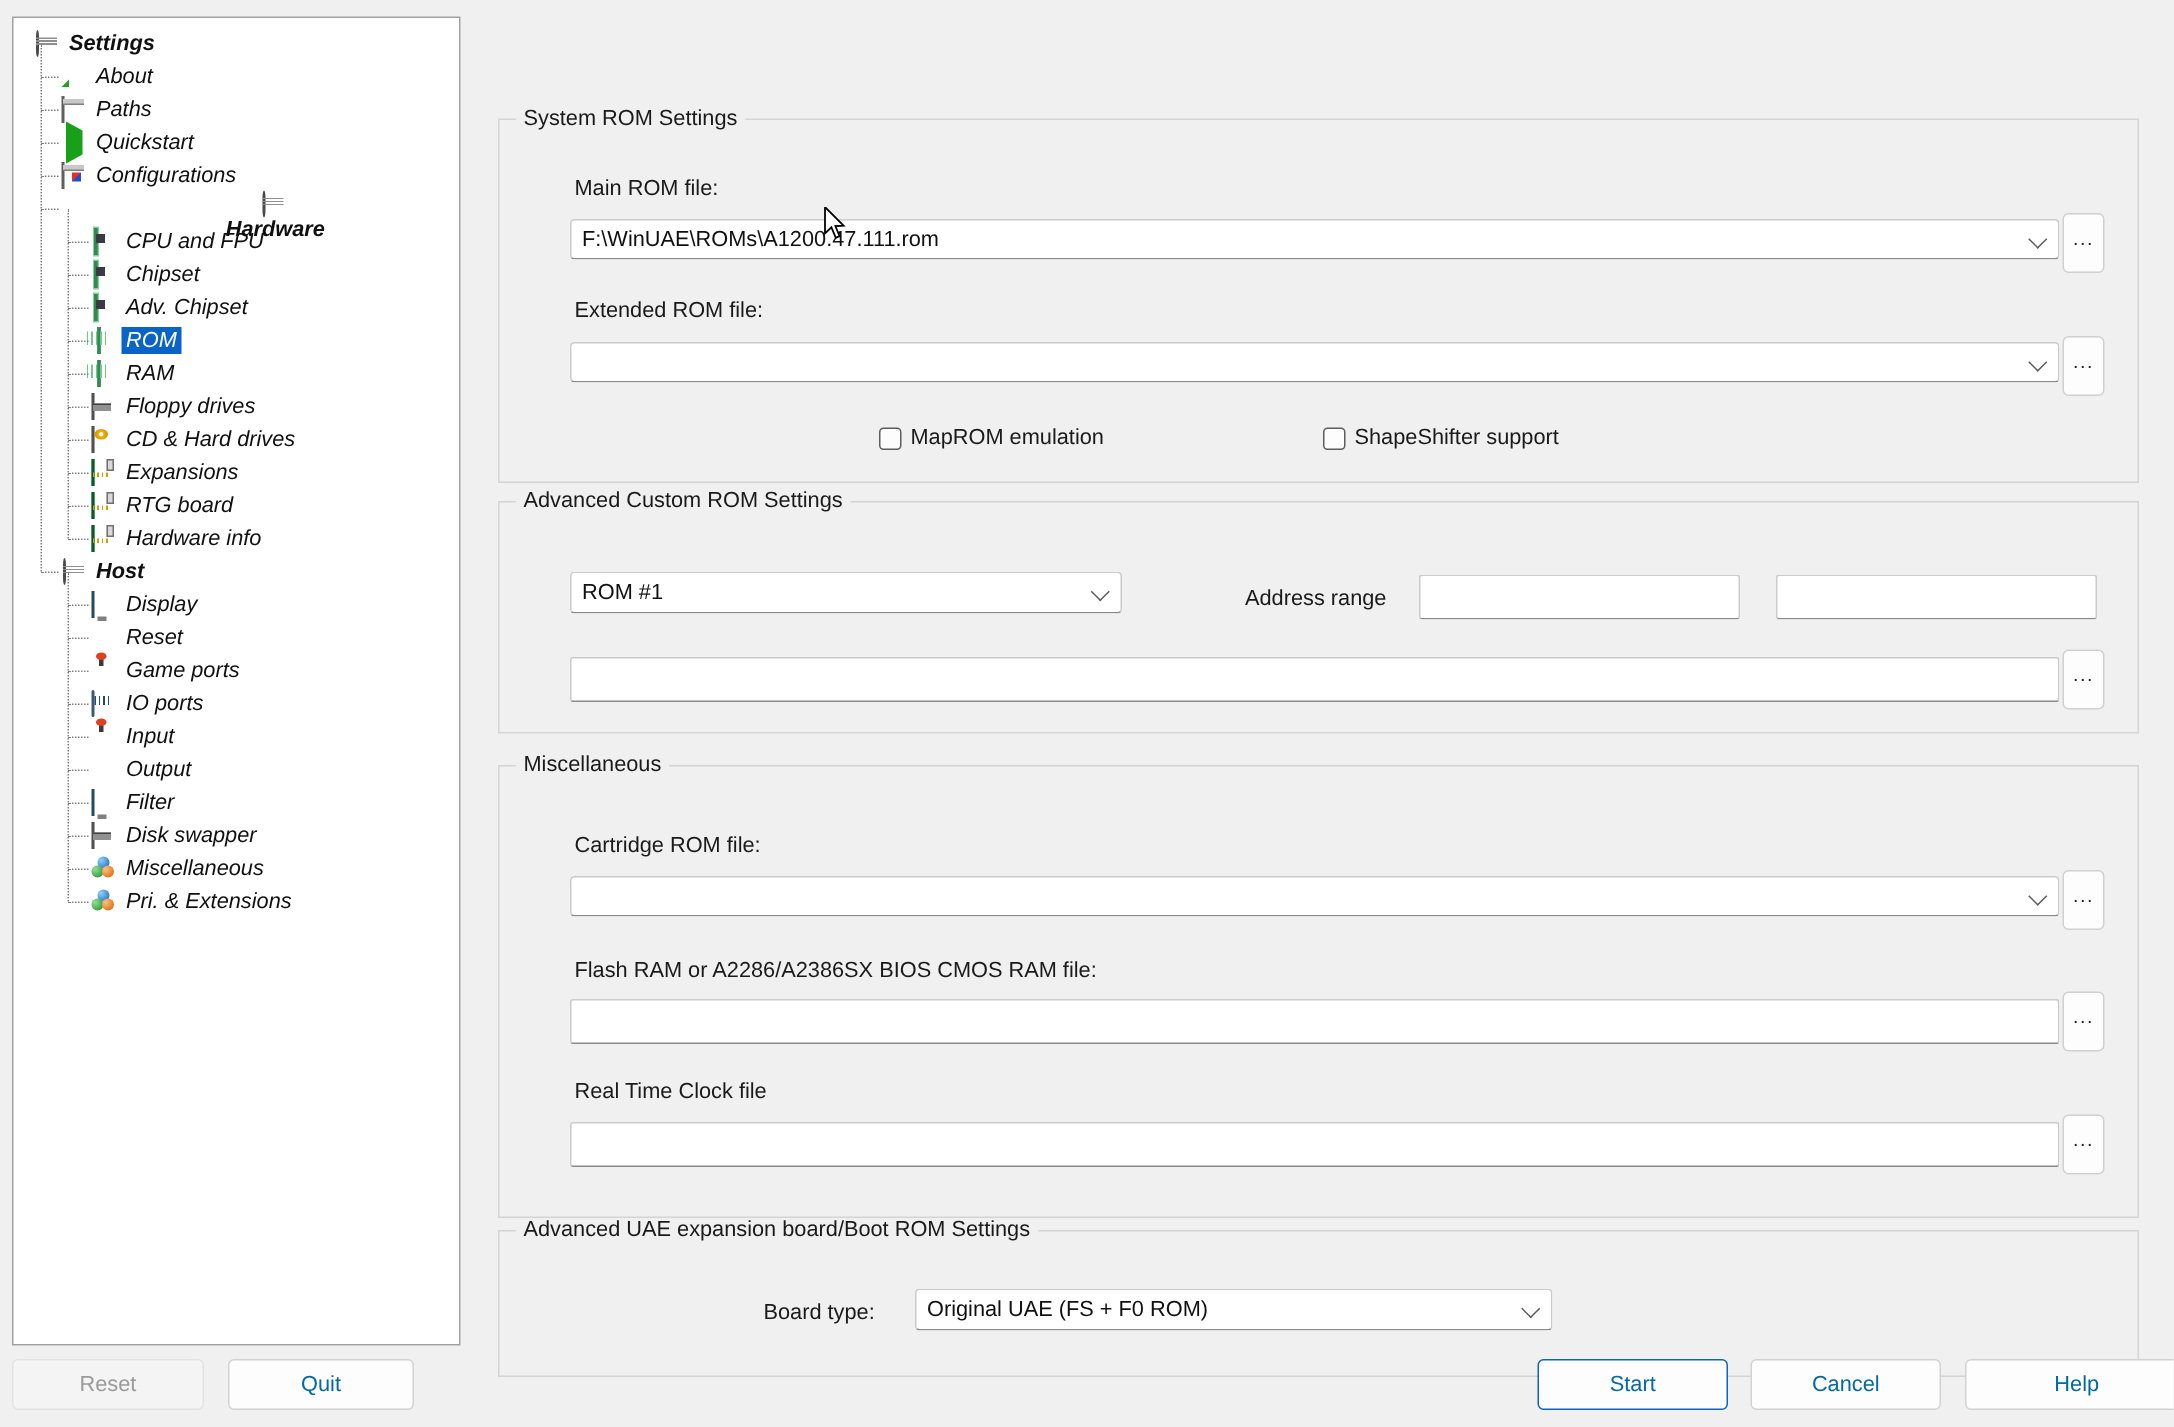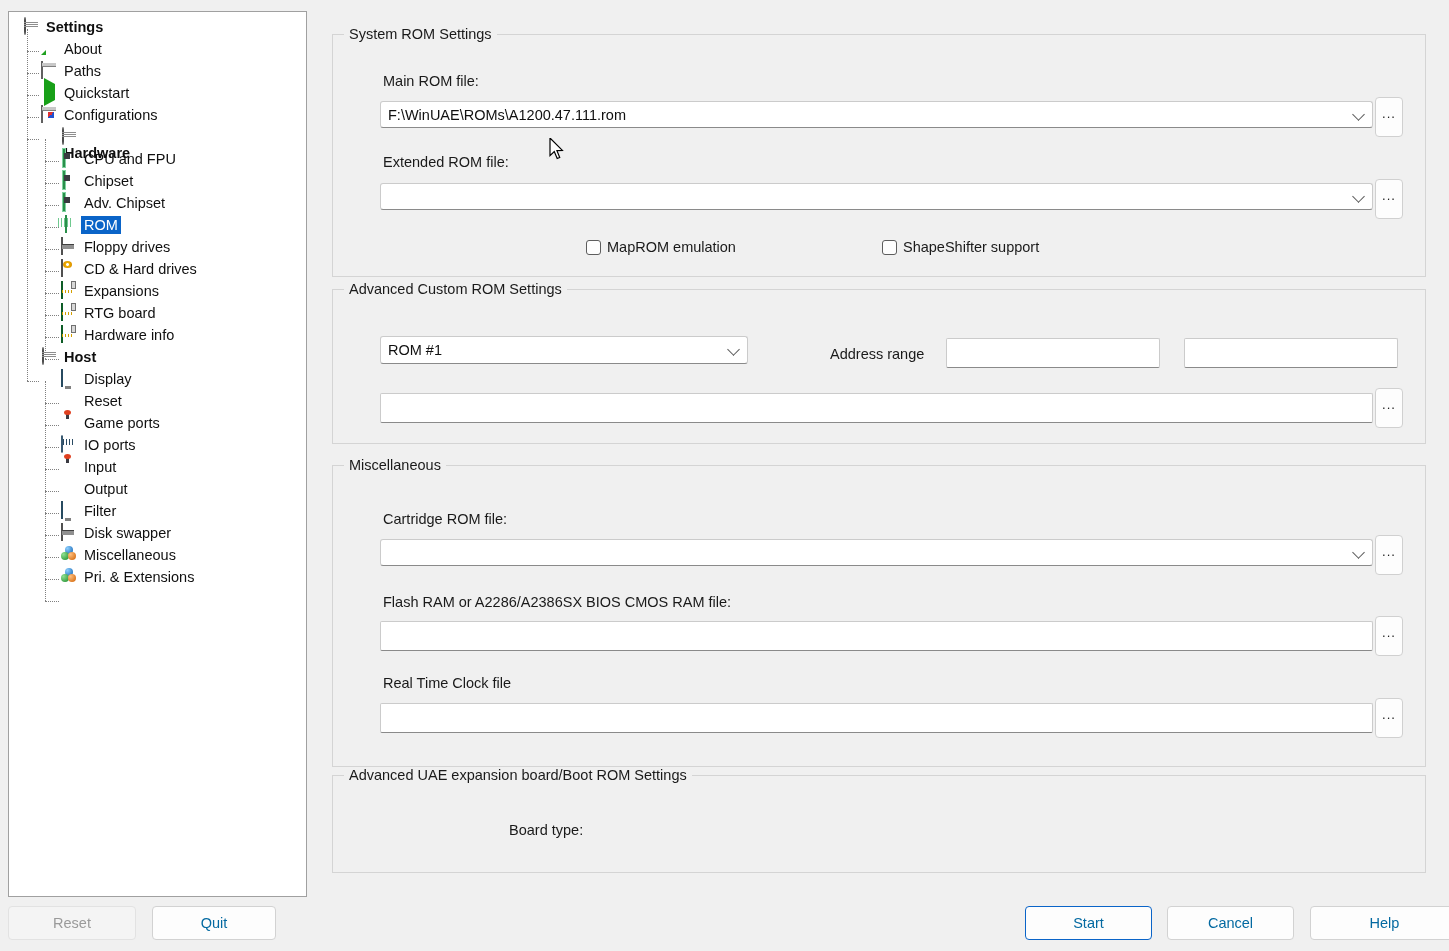--- a/index.html
+++ b/index.html
@@ -27,24 +27,25 @@
     height: 886px;
     background: #ffffff;
     border: 1px solid #a0a0a0;
     box-sizing: border-box;
     overflow: hidden;
   }
   .tree-row {
     position: relative;
     height: 22px;
     display: flex;
-    align-items: flex-start;
+    align-items: center;
     white-space: nowrap;
     font-size: 14.5px;
     color: #101010;
+    font-style: italic;
   }
   .tree-row .lbl { padding: 0 3px; line-height: 18px; }
   .tree-row.bold .lbl { font-weight: bold; }
   .tree-row.selected .lbl {
     background: #0a64c8;
     color: #ffffff;
   }
   .ico {
     width: 16px; height: 16px;
     margin-right: 4px;
@@ -257,20 +258,21 @@
     position: absolute;
     left: 318px;
     top: 5px;
     width: 1123px;
     height: 892px;
   }
   .groupbox {
     position: absolute;
     border: 1px solid #d4d4d4;
     box-sizing: border-box;
+    margin-top: 45px;
   }
   .gb-title {
     position: absolute;
     top: -9px;
     left: 11px;
     background: #f0f0f0;
     padding: 0 5px;
     font-size: 14.5px;
     color: #1a1a1a;
     white-space: nowrap;
@@ -427,20 +429,24 @@
         <span class="ico"><span class="ic-chip"></span></span>
         <span class="lbl">Chipset</span>
       </div>
       <div class="tree-row" style="padding-left: 52px; margin-top: 0px;">
         <span class="ico"><span class="ic-chip"></span></span>
         <span class="lbl">Adv. Chipset</span>
       </div>
       <div class="tree-row selected" style="padding-left: 52px; margin-top: 0px;">
         <span class="ico"><span class="ic-ram"></span></span>
         <span class="lbl">ROM</span>
+      </div>
+      <div class="tree-row" style="padding-left: 52px; margin-top: 0px;">
+        <span class="ico"><span class="ic-ram"></span></span>
+        <span class="lbl">RAM</span>
       </div>
       <div class="tree-row" style="padding-left: 52px; margin-top: 0px;">
         <span class="ico"><span class="ic-floppy"></span></span>
         <span class="lbl">Floppy drives</span>
       </div>
       <div class="tree-row" style="padding-left: 52px; margin-top: 0px;">
         <span class="ico"><span class="ic-cd"></span></span>
         <span class="lbl">CD &amp; Hard drives</span>
       </div>
       <div class="tree-row" style="padding-left: 52px; margin-top: 0px;">
@@ -595,20 +601,24 @@
 
     <span class="fld-label" style="left:50px; top:209px;">Real Time Clock file</span>
     <div class="textbox" style="left:47px; top:237px; width:993px; height:30px;"></div>
     <div class="dotsbtn" style="left:1042px; top:232px; width:28px; height:40px;">...</div>
   </div>
 
   <div class="groupbox" style="left:14px; top:770px; width:1094px; height:98px;">
     <span class="gb-title">Advanced UAE expansion board/Boot ROM Settings</span>
 
     <span class="fld-label" style="left:176px; top:46px;">Board type:</span>
+    <div class="combo" style="left:277px; top:38px; width:425px; height:28px;">
+      <span>Original UAE (FS + F0 ROM)</span>
+      <span class="chev"></span>
+    </div>
   </div>
 </div>
 
 <div class="btn disabled" style="left:8px; top:906px; width:128px;">Reset</div>
 <div class="btn" style="left:152px; top:906px; width:124px;">Quit</div>
 <div class="btn primary" style="left:1025px; top:906px; width:127px;">Start</div>
 <div class="btn" style="left:1167px; top:906px; width:127px;">Cancel</div>
 <div class="btn" style="left:1310px; top:906px; width:149px;">Help</div>
 
 <svg id="cursor" viewBox="0 0 12 18">

